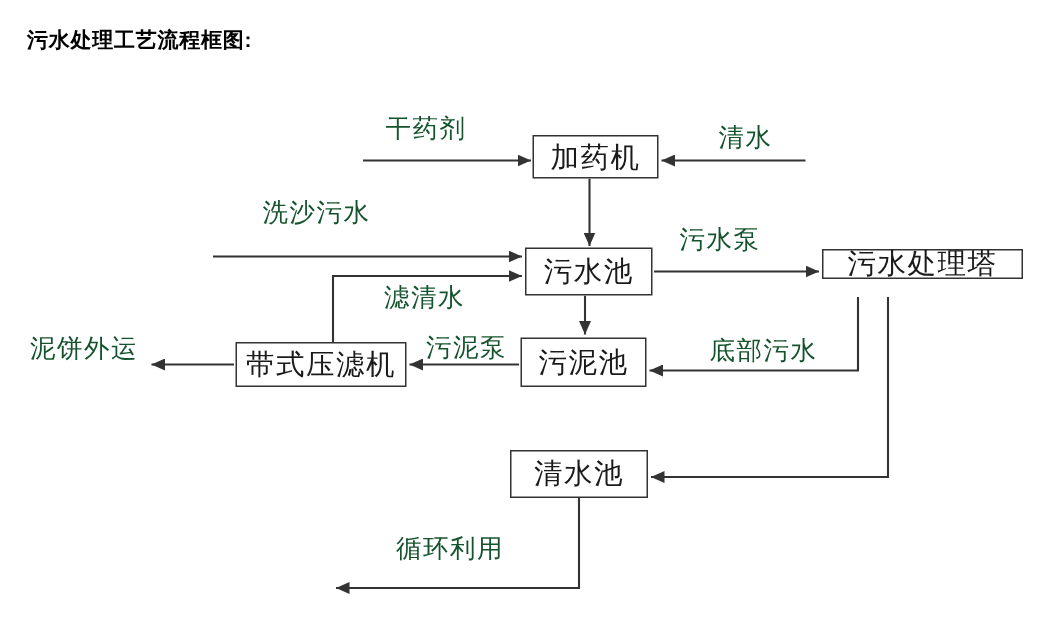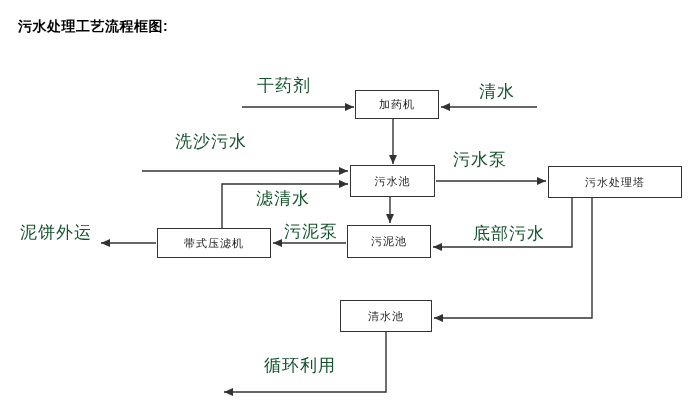--- a/index.html
+++ b/index.html
@@ -39,21 +39,21 @@
     stroke-width: 1.4;
   }
   .node {
     position: absolute;
     box-sizing: border-box;
     border: 1.5px solid #333333;
     background: #ffffff;
     display: flex;
     align-items: center;
     justify-content: center;
-    font-size: 11px;
+    font-size: 19px;
     letter-spacing: 1px;
     color: #1a1a1a;
     white-space: nowrap;
   }
   .flow-label {
     position: absolute;
     transform: translateX(-50%);
     font-size: 17px;
     letter-spacing: 1px;
     line-height: 20px;
@@ -84,21 +84,21 @@
     <path d="M390,197 V223" marker-end="url(#ah)"></path>
     <path d="M346,243 H273" marker-end="url(#ah)"></path>
     <path d="M572,198 V247 H433" marker-end="url(#ah)"></path>
     <path d="M592,198 V318 H434" marker-end="url(#ah)"></path>
     <path d="M156,243 H101" marker-end="url(#ah)"></path>
     <path d="M386,332 V392 H224" marker-end="url(#ah)"></path>
   </svg>
 
   <div class="node" style="left:355px; top:90px;  width:84px;  height:29px;">加药机</div>
   <div class="node" style="left:350px; top:165px; width:85px;  height:32px;">污水池</div>
-  <div class="node" style="left:548px; top:166px; width:134px; height:32px;">污水处理塔</div>
+  <div class="node" style="left:548px; top:166px; width:134px; height:20px;">污水处理塔</div>
   <div class="node" style="left:157px; top:228px; width:114px; height:30px;">带式压滤机</div>
   <div class="node" style="left:340px; top:300px; width:92px;  height:32px;">清水池</div>
   <div class="node" style="left:347px; top:225px; width:84px;  height:33px;">污泥池</div>
 
   <div class="flow-label" style="left:284px; top:76px;">干药剂</div>
   <div class="flow-label" style="left:497px; top:82px;">清水</div>
   <div class="flow-label" style="left:211px; top:132px;">洗沙污水</div>
   <div class="flow-label" style="left:283px; top:189px;">滤清水</div>
   <div class="flow-label" style="left:480px; top:150px;">污水泵</div>
   <div class="flow-label" style="left:311px; top:222px;">污泥泵</div>

